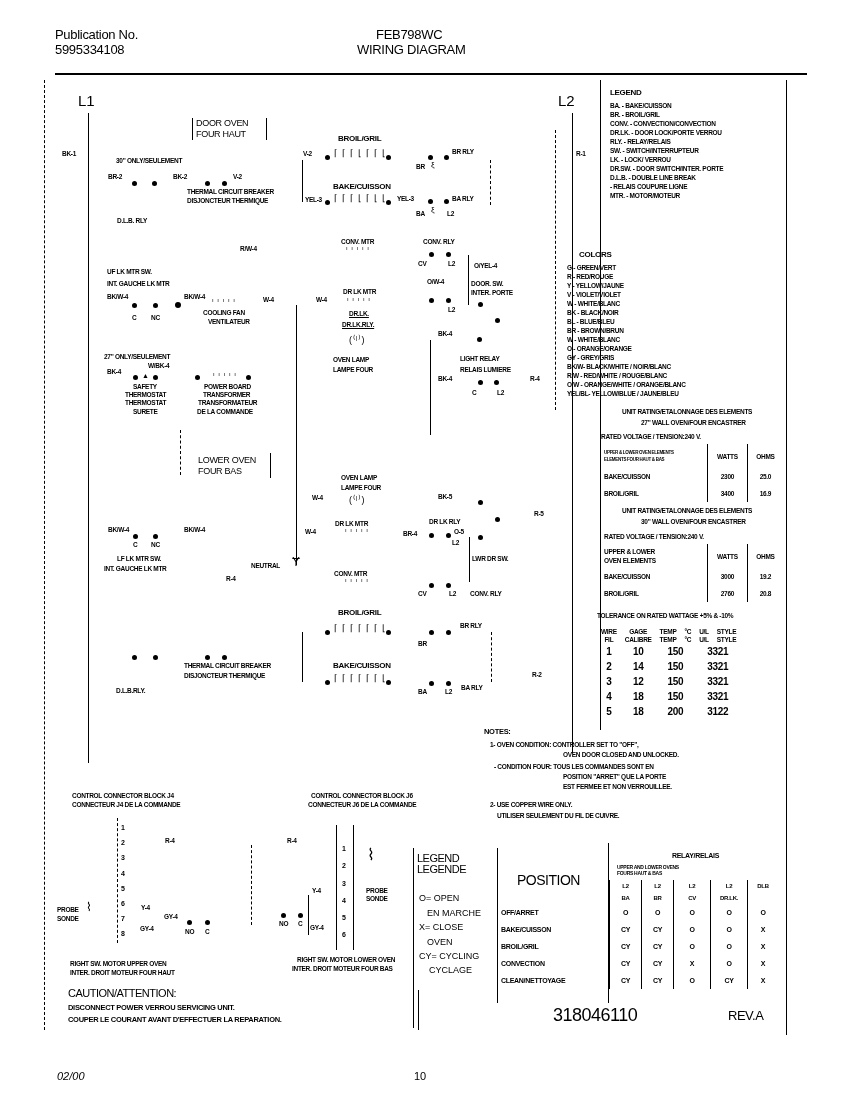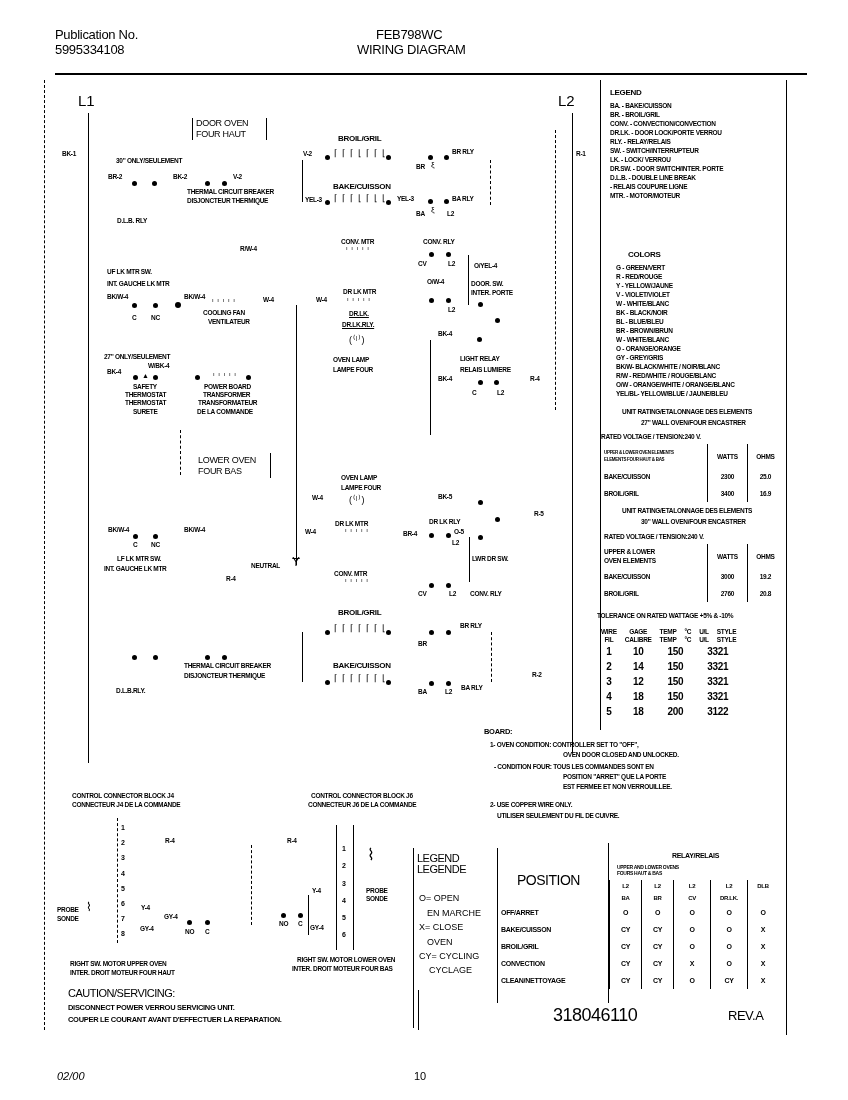--- a/index.html
+++ b/index.html
@@ -248,21 +248,21 @@
   <span class="legend-line">DR.LK. - DOOR LOCK/PORTE VERROU</span>
   <span class="legend-line">RLY.  - RELAY/RELAIS</span>
   <span class="legend-line">SW.  - SWITCH/INTERRUPTEUR</span>
   <span class="legend-line">LK.  - LOCK/ VERROU</span>
   <span class="legend-line">DR.SW. - DOOR SWITCH/INTER. PORTE</span>
   <span class="legend-line">D.L.B. - DOUBLE LINE BREAK</span>
   <span class="legend-line">     - RELAIS COUPURE LIGNE</span>
   <span class="legend-line">MTR.  - MOTOR/MOTEUR</span>
 </div>
 
-<div class="abs" style="left:616px;top:250px;">
+<div class="abs" style="left:567px;top:250px;">
   <span class="legend-line" style="font-size:8px;margin-left:12px;margin-bottom:4px;">COLORS</span>
   <span class="legend-line">G  - GREEN/VERT</span>
   <span class="legend-line">R  - RED/ROUGE</span>
   <span class="legend-line">Y  - YELLOW/JAUNE</span>
   <span class="legend-line">V  - VIOLET/VIOLET</span>
   <span class="legend-line">W  - WHITE/BLANC</span>
   <span class="legend-line">BK  - BLACK/NOIR</span>
   <span class="legend-line">BL  - BLUE/BLEU</span>
   <span class="legend-line">BR  - BROWN/BRUN</span>
   <span class="legend-line">W  - WHITE/BLANC</span>
@@ -366,21 +366,21 @@
   </tr>
   <tr class="d">
     <td>5</td>
     <td>18</td>
     <td colspan="2">200</td>
     <td colspan="2">3122</td>
   </tr>
 </tbody>
   </table>
 
-<div class="t" style="left:484px;top:728px;font-size:7.5px;">BOARD:</div>
+<div class="t" style="left:484px;top:728px;font-size:7.5px;">NOTES:</div>
 <div class="t" style="left:490px;top:741px;">1- OVEN CONDITION: CONTROLLER SET TO "OFF",</div>
 <div class="t" style="left:563px;top:751px;">OVEN DOOR CLOSED AND UNLOCKED.</div>
 <div class="t" style="left:494px;top:763px;">- CONDITION FOUR: TOUS LES COMMANDES SONT EN</div>
 <div class="t" style="left:563px;top:773px;">POSITION "ARRET" QUE LA PORTE</div>
 <div class="t" style="left:563px;top:783px;">EST FERMEE ET NON VERROUILLEE.</div>
 <div class="t" style="left:490px;top:801px;">2- USE COPPER WIRE ONLY.</div>
 <div class="t" style="left:497px;top:812px;">UTILISER SEULEMENT DU FIL DE CUIVRE.</div>
 
 <div class="t" style="left:72px;top:792px;">CONTROL CONNECTOR BLOCK J4</div>
 <div class="t" style="left:72px;top:801px;">CONNECTEUR J4 DE LA COMMANDE</div>
@@ -507,21 +507,21 @@
     <td class="lbl">CLEAN/NETTOYAGE</td>
     <td>CY</td>
     <td>CY</td>
     <td>O</td>
     <td>CY</td>
     <td>X</td>
   </tr>
 </tbody>
   </table>
 
-<div class="abs" style="left:68px;top:987px;font-size:11px;letter-spacing:-0.5px;">CAUTION/SERVICING:</div>
+<div class="abs" style="left:68px;top:987px;font-size:11px;letter-spacing:-0.5px;">CAUTION/ATTENTION:</div>
 <div class="t" style="left:68px;top:1004px;font-size:7.5px;">DISCONNECT POWER VERROU SERVICING UNIT.</div>
 <div class="t" style="left:68px;top:1016px;font-size:7.5px;">COUPER LE COURANT AVANT D'EFFECTUER LA REPARATION.</div>
 <div class="vl" style="left:418px;top:990px;height:40px;"></div>
 
 <div class="abs" style="left:553px;top:1005px;font-size:18px;letter-spacing:-0.5px;">318046110</div>
 <div class="abs" style="left:728px;top:1008px;font-size:13px;letter-spacing:-0.5px;">REV.A</div>
 
 <div class="abs" style="left:57px;top:1070px;font-size:11px;font-style:italic;">02/00</div>
 <div class="abs" style="left:414px;top:1070px;font-size:11px;">10</div>
 

